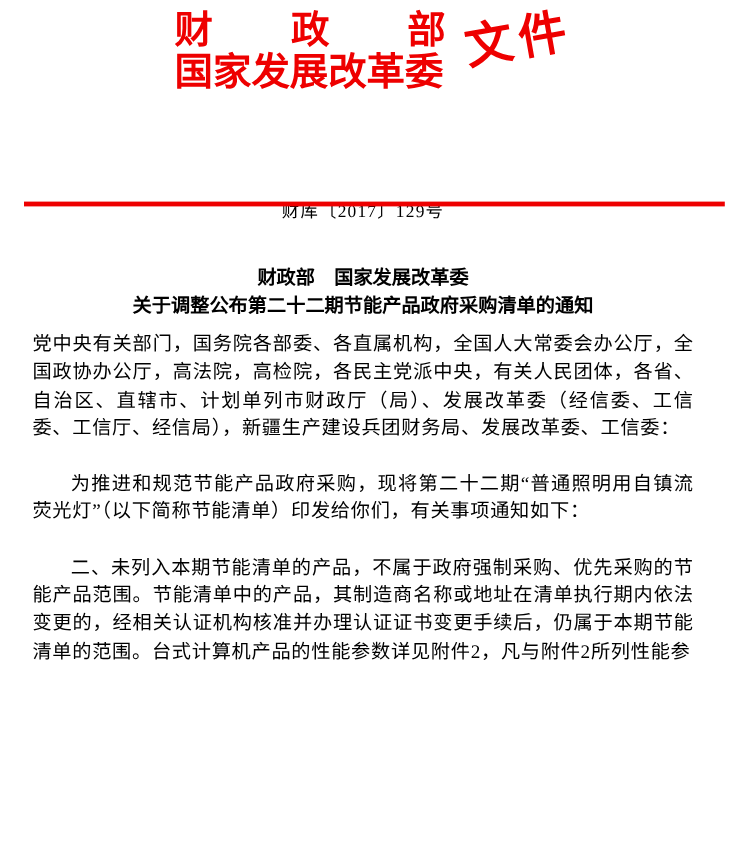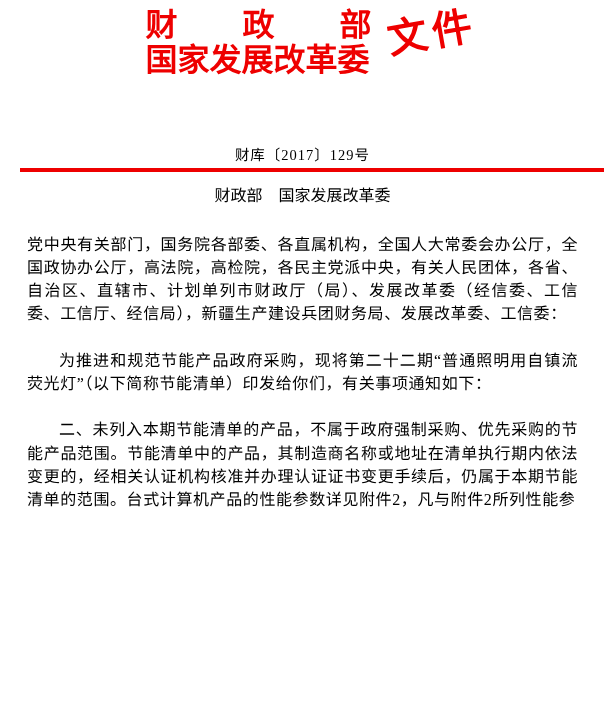--- a/index.html
+++ b/index.html
@@ -46,46 +46,46 @@
     margin-left: 16px;
     margin-top: 13px;
     transform: rotate(-10deg);
     transform-origin: left center;
     white-space: nowrap;
   }
 
   
   .doc-number {
     text-align: center;
-    margin-top: 63px;
+    margin-top: 84px;
     font-size: 14.5px;
     letter-spacing: 1px;
     height: 18px;
   }
 
   
   .red-line {
     position: absolute;
     left: 20px; right: 6px; top: 168px;
     height: 3.5px;
     background: var(--red);
     border: none;
   }
 
   
   .doc-title {
-    margin-top: 24px;
+    margin-top: 40px;
     text-align: center;
-    font-weight: normal;
+    font-weight: bold;
     font-size: 16px;
     line-height: 22.5px;
   }
 
   
-  .doc-body { margin-top: 25px; }
+  .doc-body { margin-top: 9px; }
   .doc-body p {
     font-size: 16px;
     line-height: 23.3px;
     letter-spacing: 0.6px;
     text-align: justify;
     text-justify: inter-character;
     text-indent: 2em;
   }
   .doc-body p.addressees { text-indent: 0; }
   .doc-body p + p { margin-top: 23px; }
@@ -106,20 +106,21 @@
     </div>
     <div class="lh-wenjian">文件</div>
   </header>
 
   <div class="doc-number">财库〔2017〕129号</div>
 
   <div class="red-line"></div>
 
   <h1 class="doc-title">
     <div>财政部　国家发展改革委</div>
+    <div>关于调整公布第二十二期节能产品政府采购清单的通知</div>
   </h1>
 
   <main class="doc-body">
     <p class="addressees">党中央有关部门，国务院各部委、各直属机构，全国人大常委会办公厅，全国政协办公厅，高法院，高检院，各民主党派中央，有关人民团体，各省、自治区、直辖市、计划单列市财政厅（局）、发展改革委（经信委、工信委、工信厅、经信局），新疆生产建设兵团财务局、发展改革委、工信委：</p>
     <p>为推进和规范节能产品政府采购，现将第二十二期“普通照明用自镇流荧光灯”（以下简称节能清单）印发给你们，有关事项通知如下：</p>
     <p>二、未列入本期节能清单的产品，不属于政府强制采购、优先采购的节能产品范围。节能清单中的产品，其制造商名称或地址在清单执行期内依法变更的，经相关认证机构核准并办理认证证书变更手续后，仍属于本期节能清单的范围。台式计算机产品的性能参数详见附件2，凡与附件2所列性能参</p>
   </main>
 
 </div>
 

